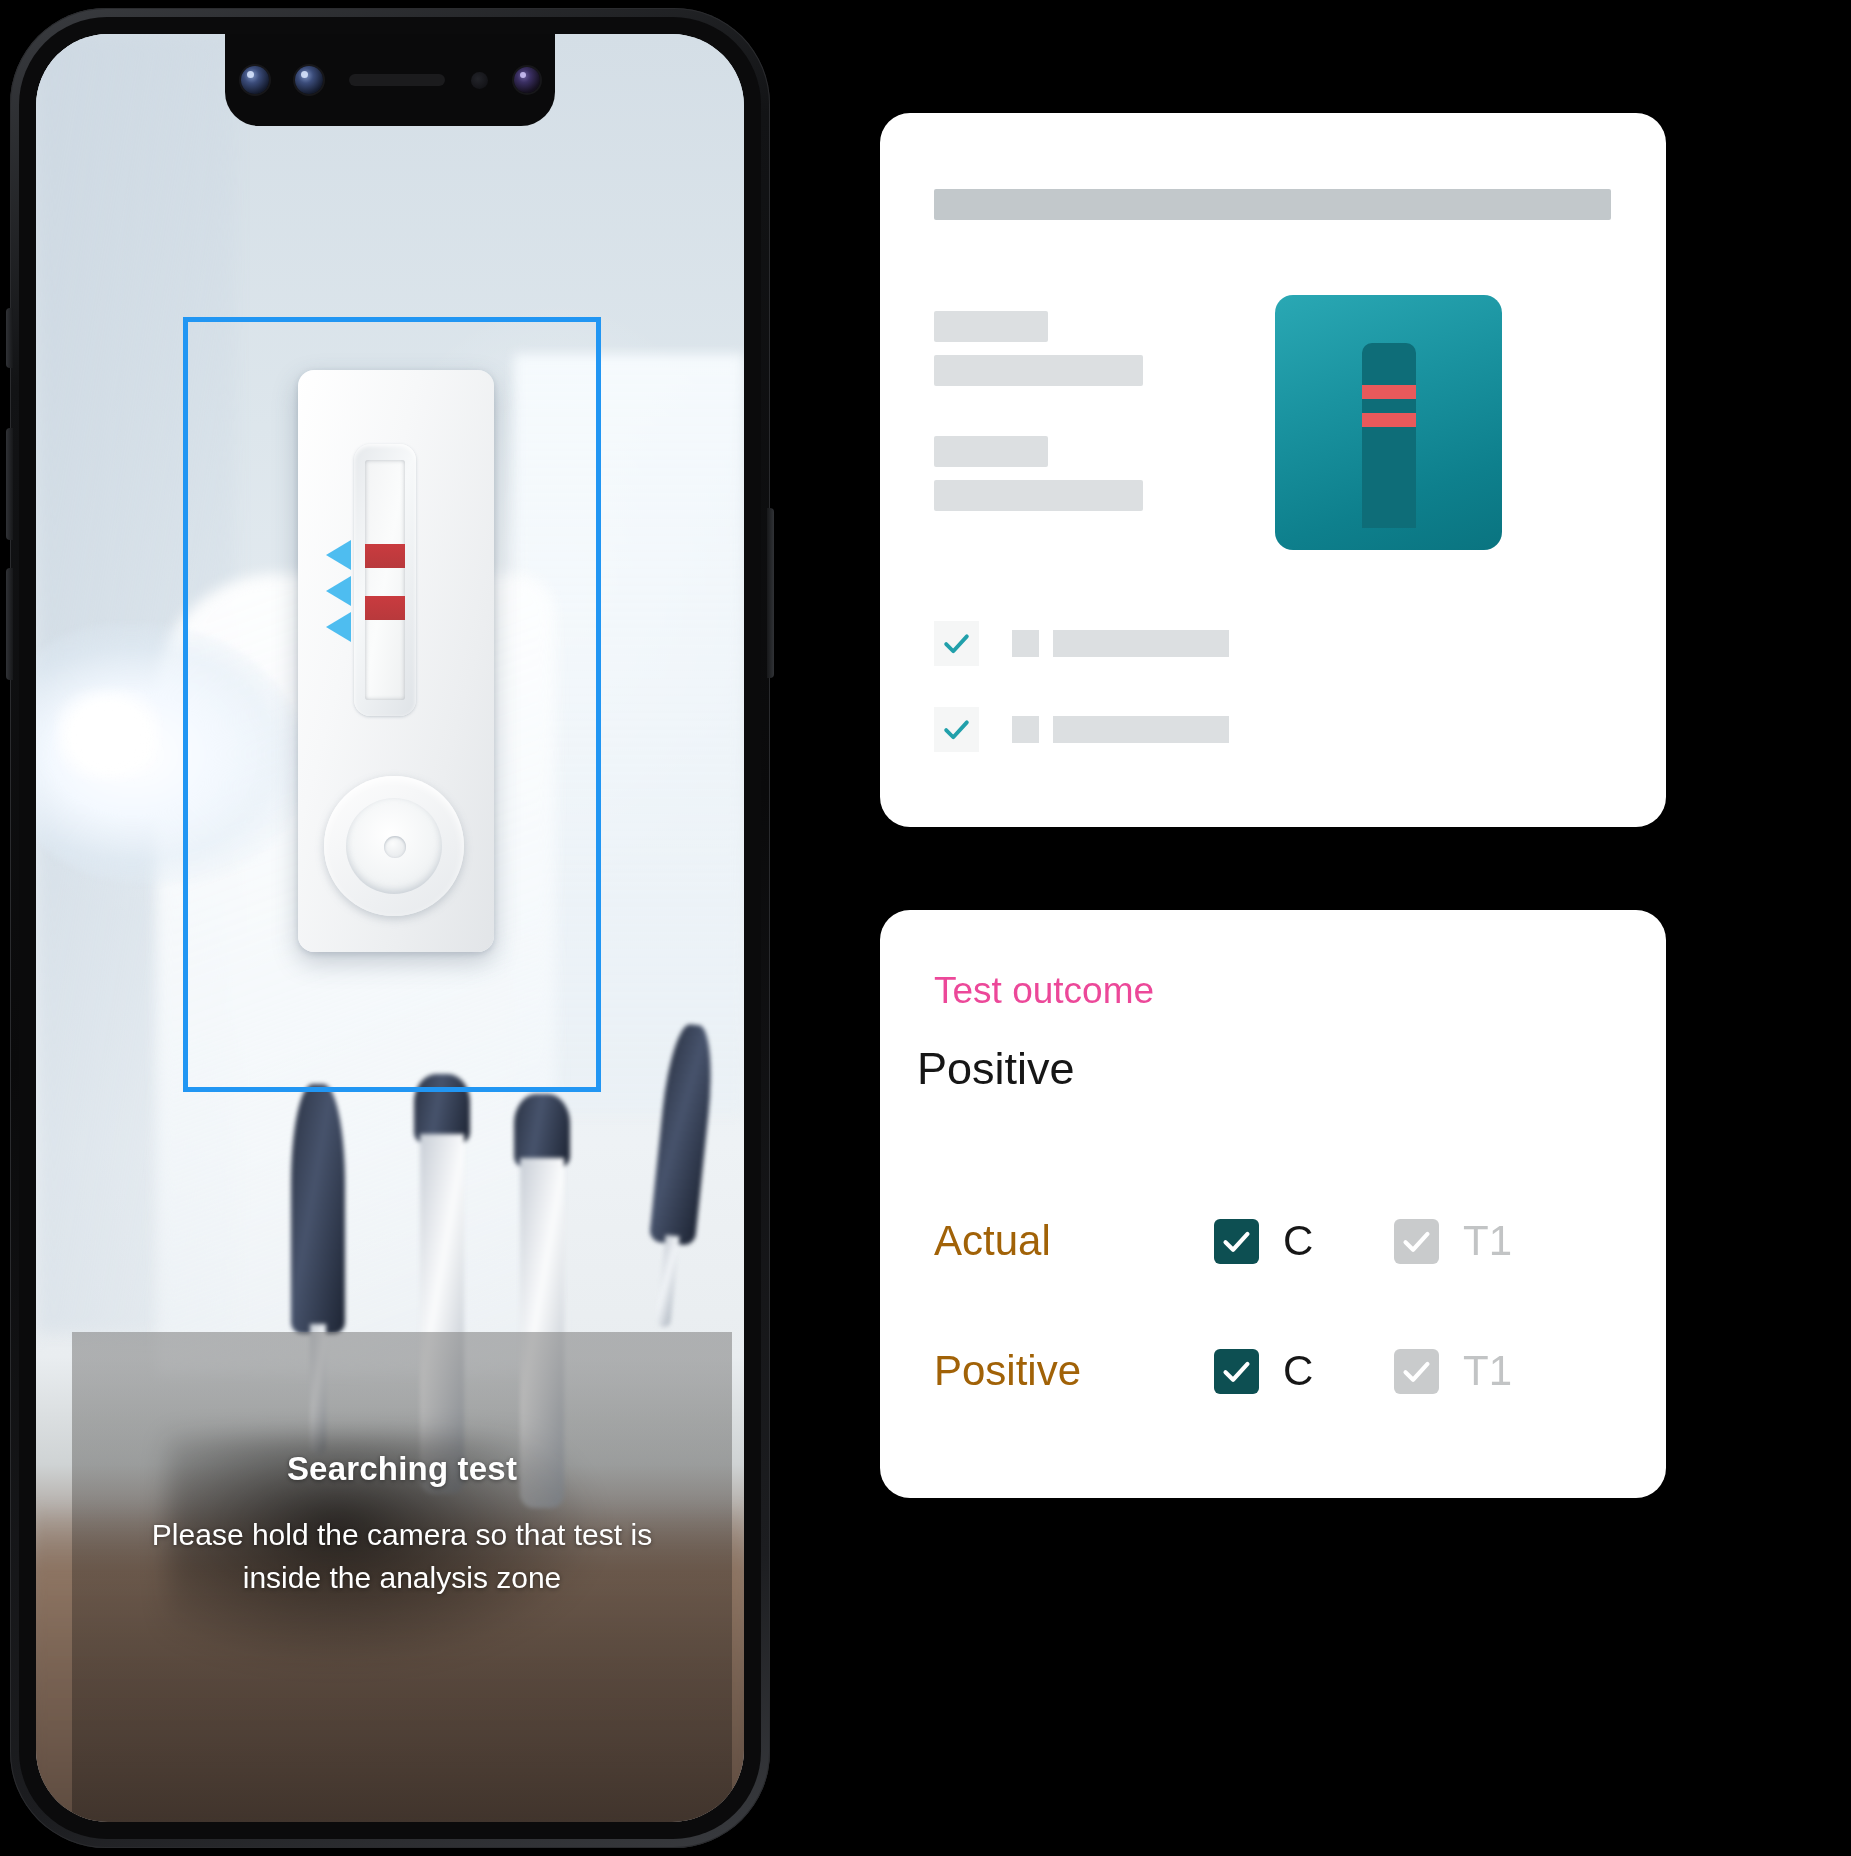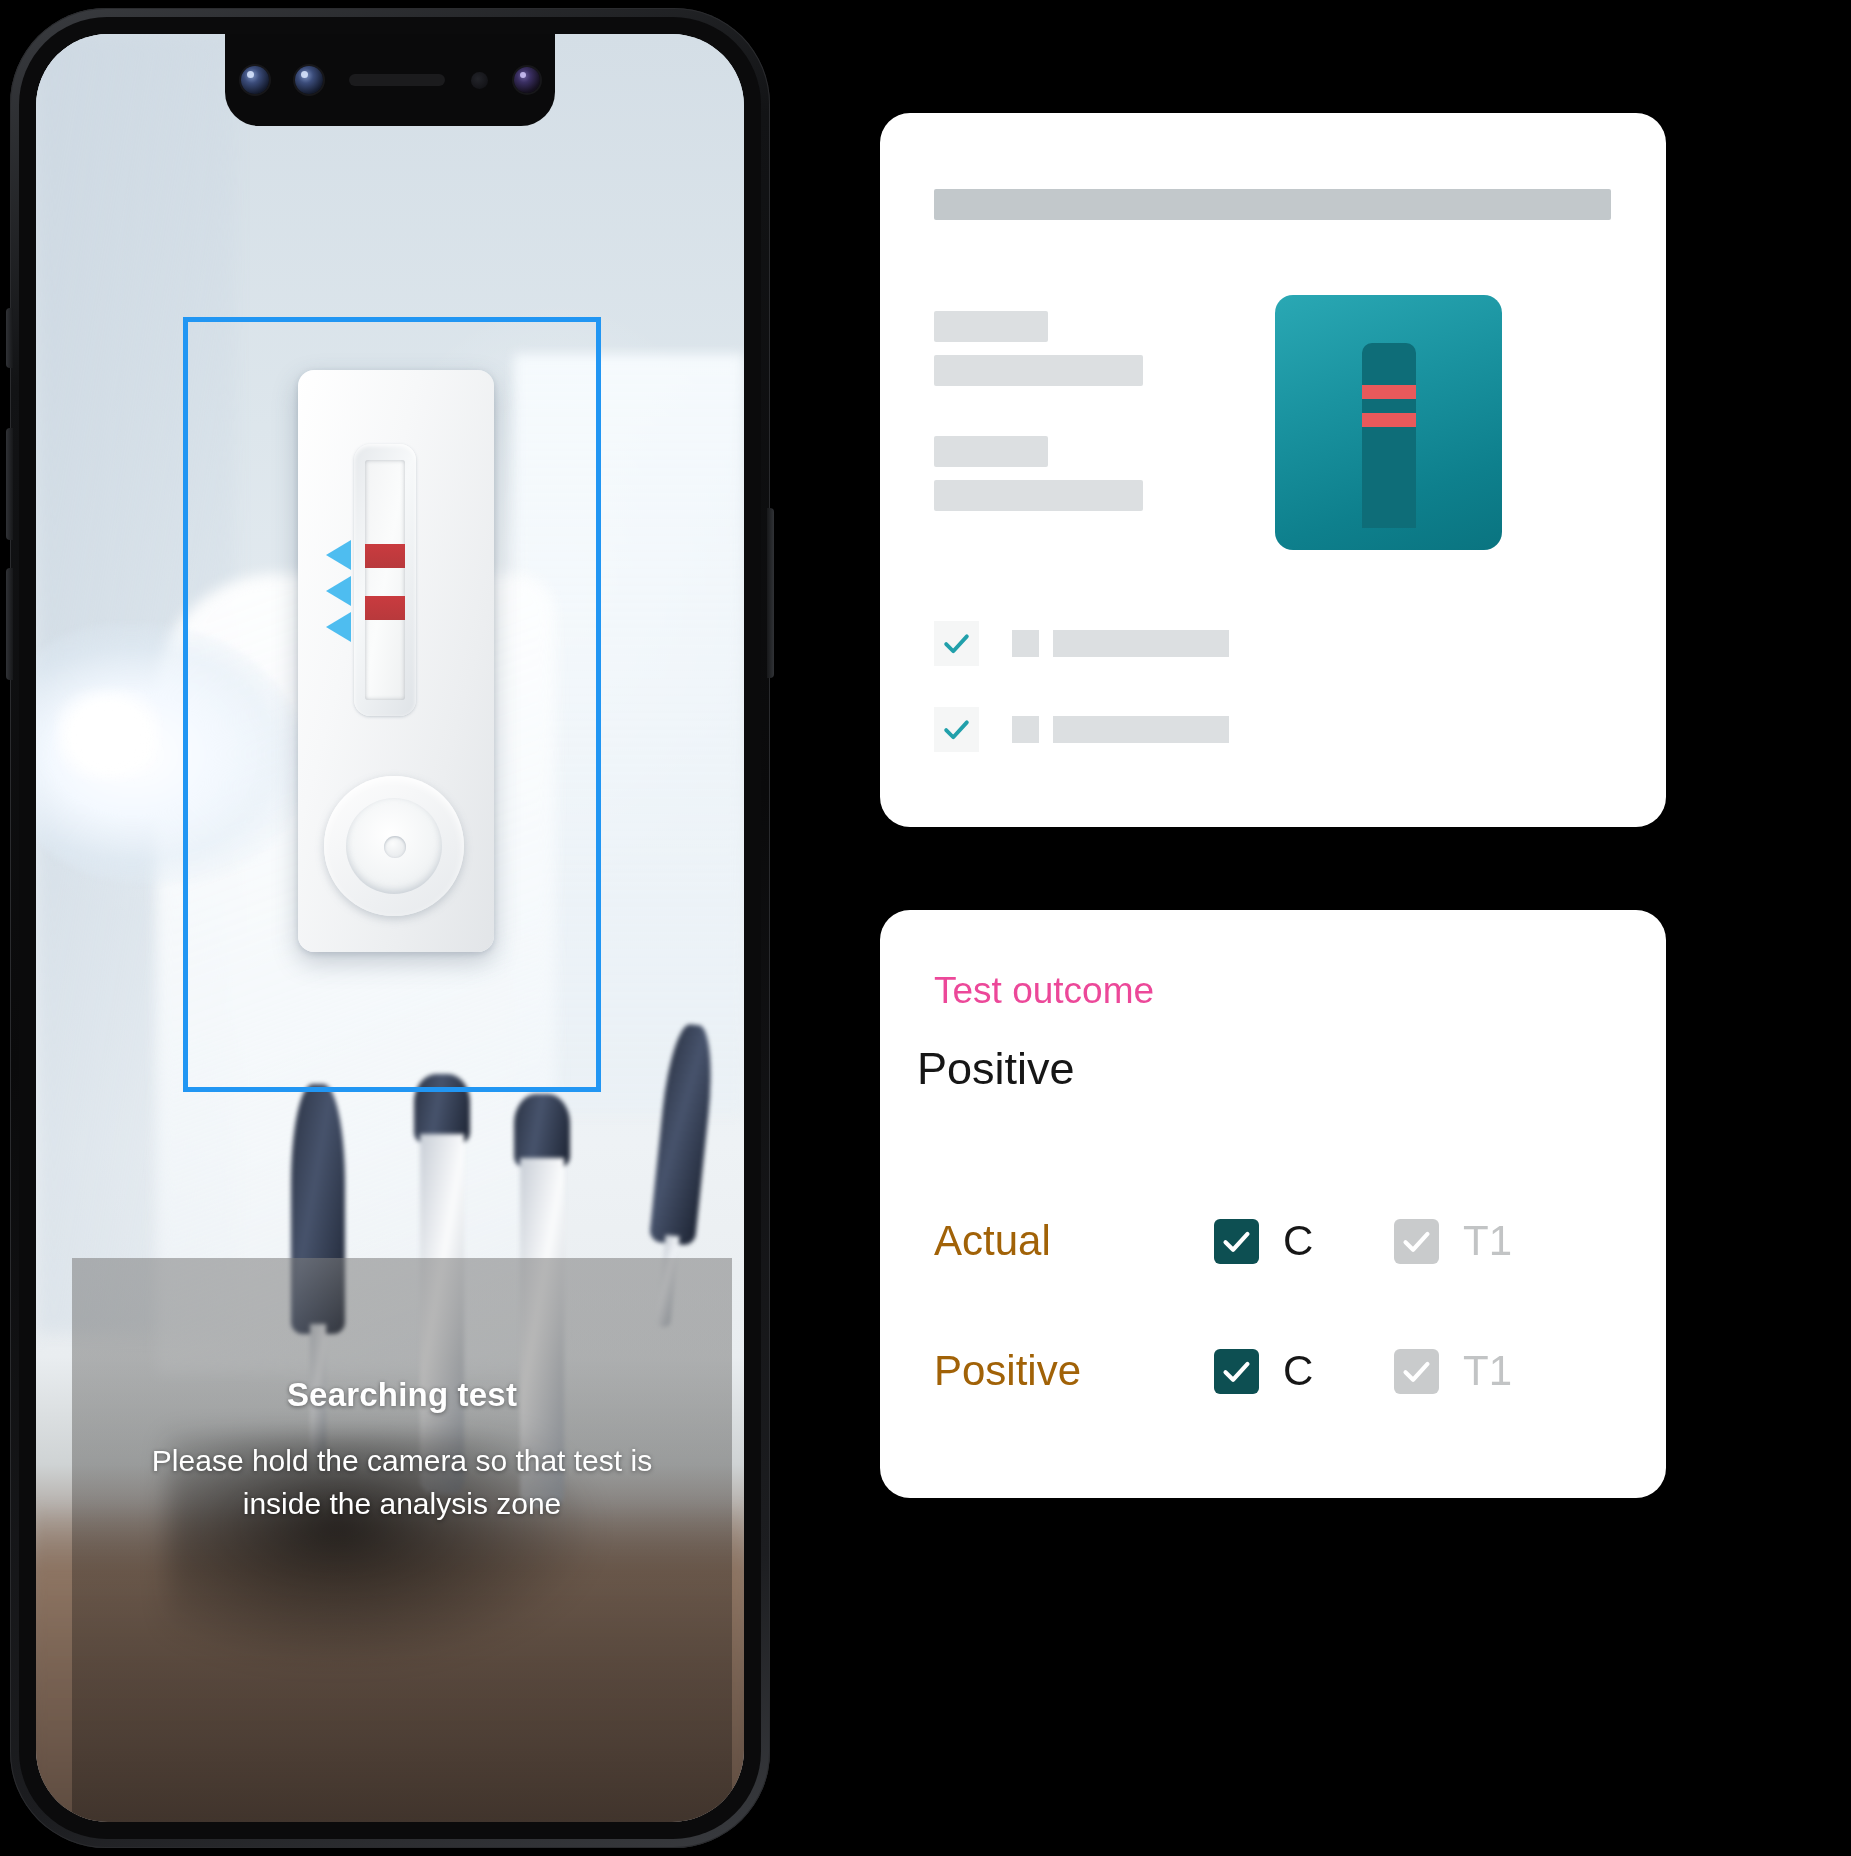--- a/index.html
+++ b/index.html
@@ -239,21 +239,21 @@
     width: 22px; height: 22px;
     border-radius: 50%;
     background: radial-gradient(circle at 40% 35%, #fbfcfc, #e2e5e8);
     box-shadow: inset 0 1px 3px rgba(140,152,165,0.6);
   }
 
   
   .cam-overlay {
     position: absolute;
     left: 0; right: 12px; bottom: 0;
-    height: 564px;
+    height: 490px;
     background: linear-gradient(180deg, rgba(125,125,125,0.55) 0%, rgba(60,58,55,0.35) 18%, rgba(25,22,20,0.30) 48%, rgba(12,10,9,0.35) 100%);
     display: flex;
     flex-direction: column;
     align-items: center;
     justify-content: flex-start;
     padding-top: 118px;
     box-sizing: border-box;
     margin-left: 36px;
   }
   .overlay-title {

